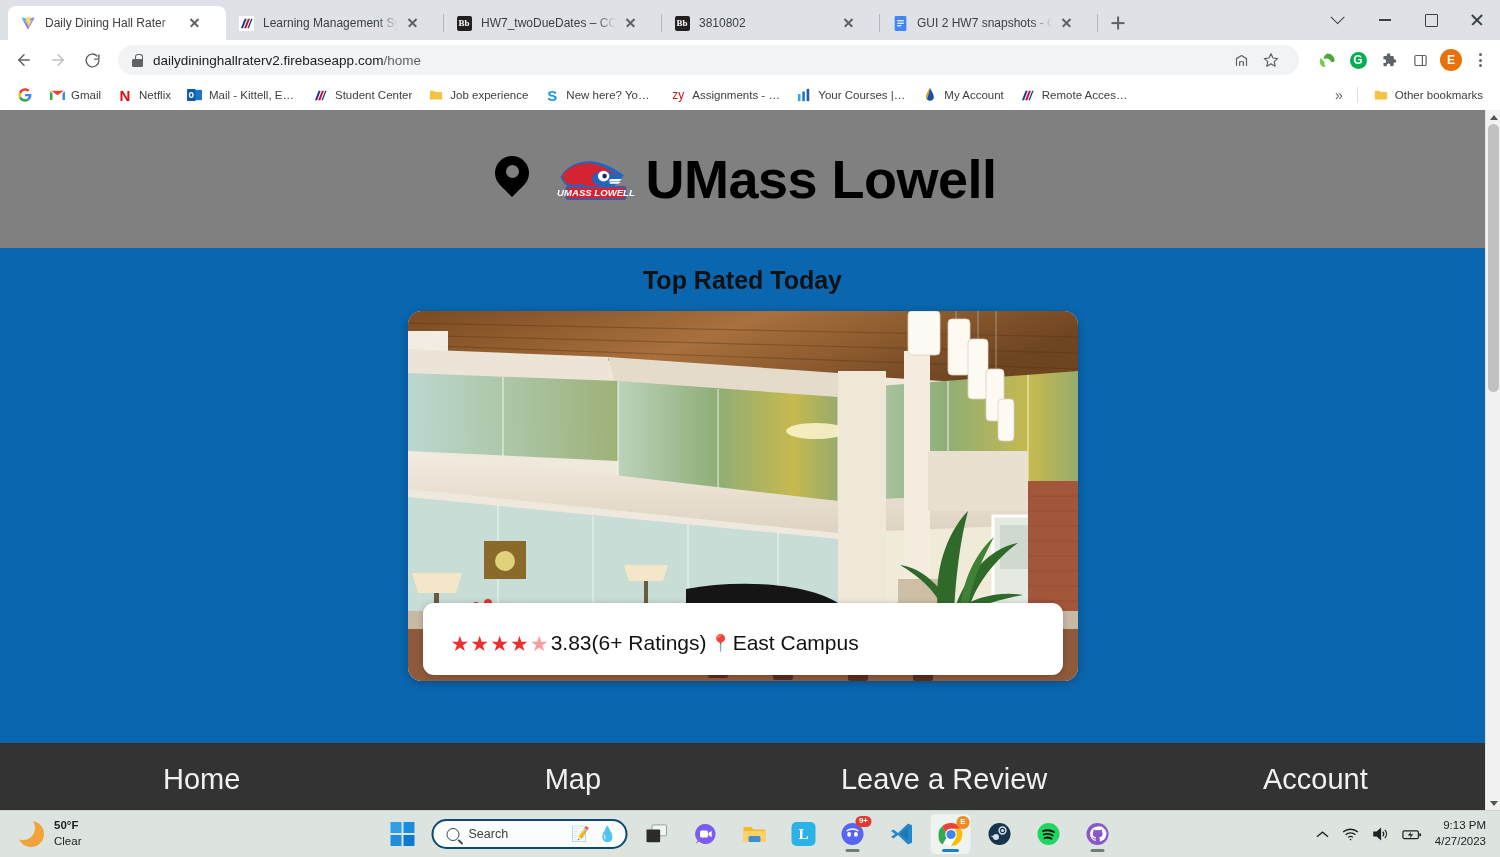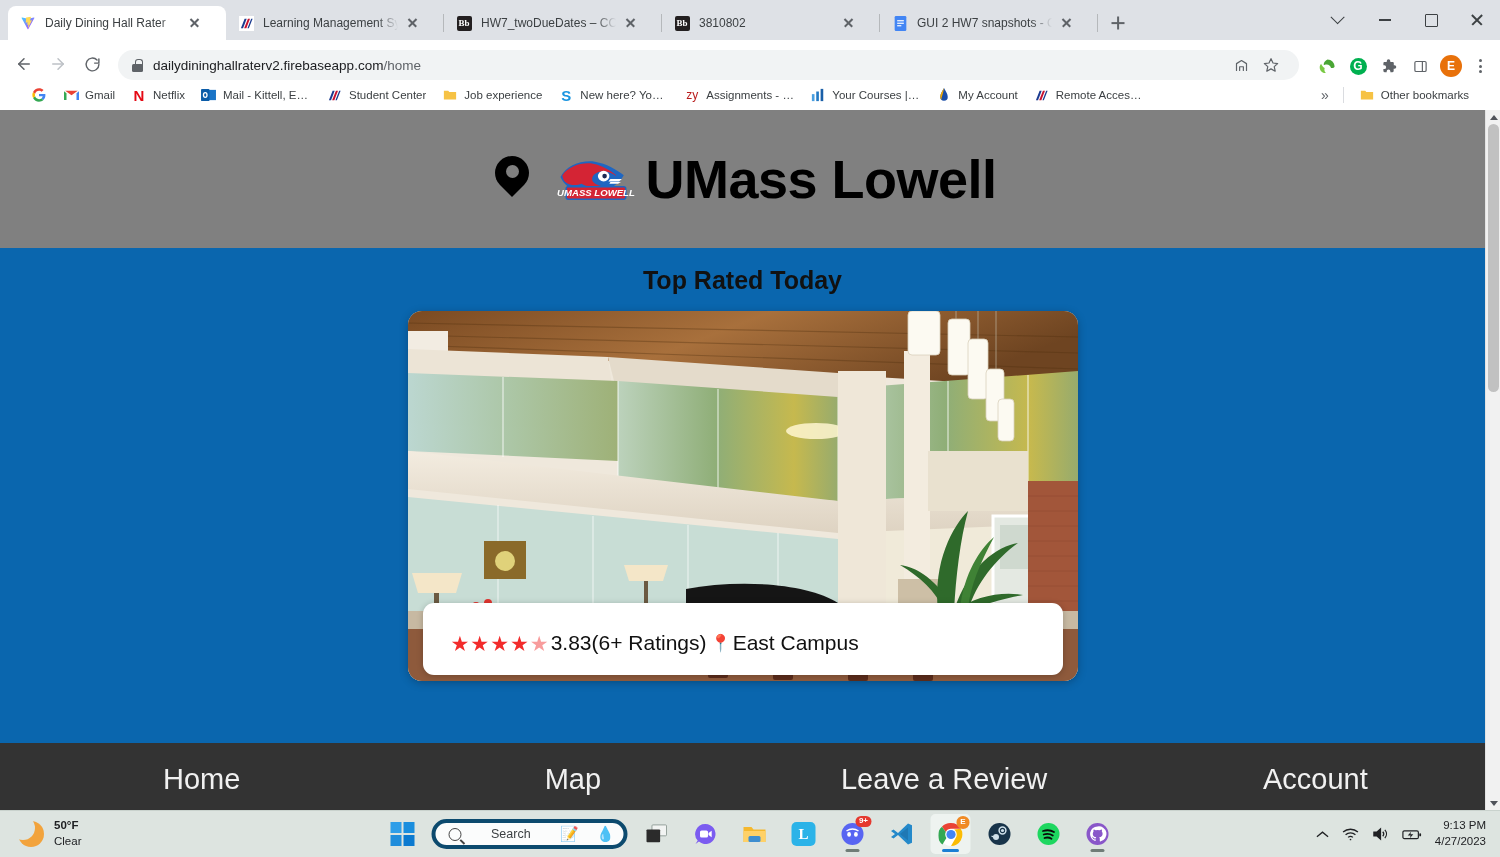--- a/index.html
+++ b/index.html
@@ -54,21 +54,21 @@
   .wc { width: 46px; height: 40px; display:flex; align-items:center; justify-content:center;
         color:#3c4043; font-size:13px; position: relative;}
   .wc-chev::before{content:''; position:absolute; width:9px;height:9px;border-right:1.5px solid #3c4043;
         border-bottom:1.5px solid #3c4043; transform: rotate(45deg) translate(-3px,-1px);}
   .wc-min::before{content:''; position:absolute; width:12px;height:1.5px;background:#3c4043;}
   .wc-max::before{content:''; position:absolute; width:11px;height:11px;border:1.5px solid #3c4043;border-radius:1px;}
   .wc-close::before,.wc-close::after{content:''; position:absolute; width:14px;height:1.5px;background:#3c4043;}
   .wc-close::before{transform:rotate(45deg);} .wc-close::after{transform:rotate(-45deg);}
 
   
-  .toolbar { height: 40px; background:#fff; display:flex; align-items:flex-end; padding: 0 8px; gap: 2px; }
+  .toolbar { height: 40px; background:#fff; display:flex; align-items:center; padding: 0 8px; gap: 2px; }
   .navbtn { width:32px; height:32px; display:flex; align-items:center; justify-content:center;
             border-radius:50%; color:#5f6368; font-size:17px; }
   .omnibox {
     flex: 1 1 auto; height: 30px; background:#f1f3f4; border-radius: 16px;
     display:flex; align-items:center; padding: 0 14px; margin: 0 8px; font-size:13.5px;
     color:#202124; gap: 10px; min-width: 0;
   }
   .lock { width:11px; height:13px; position:relative; flex:0 0 11px; }
   .lock::before { content:''; position:absolute; bottom:0; left:0; width:11px; height:8px;
                   background:#5f6368; border-radius:1.5px; }
@@ -79,21 +79,21 @@
   .omni-icons { display:flex; align-items:center; gap:2px; margin-left:auto; }
   .tb-icons { display:flex; align-items:center; gap:3px; padding-left: 4px; }
   .tb-ico { width:28px;height:28px; display:flex;align-items:center;justify-content:center; font-size:15px;}
   .avatar { width:22px;height:22px;border-radius:50%;background:#e8710a;color:#fff;font-size:12px;
             display:flex;align-items:center;justify-content:center;font-weight:600; }
   .kebab { width:24px; display:flex; flex-direction:column; align-items:center; gap:2.5px; }
   .kebab i { width:3px;height:3px;background:#5f6368;border-radius:50%; display:block;}
 
   
   .bookmarks { height: 30px; background:#fff; display:flex; align-items:center;
-               padding: 0 24px; gap: 2px; font-size: 11.5px; color:#3c4043; }
+               padding: 0 10px; gap: 2px; font-size: 11.5px; color:#3c4043; }
   .bm { display:flex; align-items:center; gap:6px; padding: 3px 7px; border-radius:4px;
         white-space:nowrap; max-width: 124px; }
   .bm .bmi { width:16px;height:16px;flex:0 0 16px;display:flex;align-items:center;justify-content:center;
              font-size:11px; font-weight:700; }
   .bm .bml { overflow:hidden; text-overflow:ellipsis; white-space:nowrap; }
   .bm-more { margin-left:auto; display:flex; align-items:center; gap:8px; }
   .bm-sep { width:1px; height:16px; background:#dadce0; }
 
   
   .viewport { position: relative; height: 700px; background:#fff; overflow:hidden; }
@@ -168,22 +168,22 @@
   .wx-txt b { font-weight:700; display:block; }
 
   .tb-center { position:absolute; left:50%; transform:translateX(-50%);
                display:flex; align-items:center; gap: 9px; }
   .winlogo { width:24px;height:24px; display:grid; grid-template-columns:1fr 1fr;
              grid-template-rows:1fr 1fr; gap:2.5px; }
   .winlogo i { background:#0c83d9; display:block; }
   .winlogo i:nth-child(1){background:#2f9ee8;} .winlogo i:nth-child(2){background:#1a8ede;}
   .winlogo i:nth-child(3){background:#1f8ddb;} .winlogo i:nth-child(4){background:#0b7ad0;}
   .searchbox { width:196px; height:30px; background:#fbfcfc; border-radius:16px;
-               display:flex; align-items:center; padding:0 8px 0 13px; gap:18px;
-               border:4px solid #0c4a6e;text-align:center; }
+               display:flex; align-items:center; padding:0 8px 0 13px; gap:9px;
+               border:2px solid #0c4a6e; }
   .searchbox .mag { width:13px;height:13px;border:1.7px solid #444; border-radius:50%; position:relative;}
   .searchbox .mag::after{content:'';position:absolute;right:-5px;bottom:-3px;width:6px;height:1.7px;
                           background:#444; transform:rotate(45deg);}
   .searchbox .sph { font-size:12.5px; color:#3c4043; flex:1 1 auto;}
   .searchbox .emo { font-size:15px; }
   .tb-app { width:40px;height:40px; display:flex;align-items:center;justify-content:center;
             position:relative; border-radius:5px; }
   .tb-app.active { background:#eef3f0; }
   .tb-app .dot { position:absolute; bottom:2px; left:50%; transform:translateX(-50%);
                  width:14px;height:3px;border-radius:2px;background:#6f7d77;}

